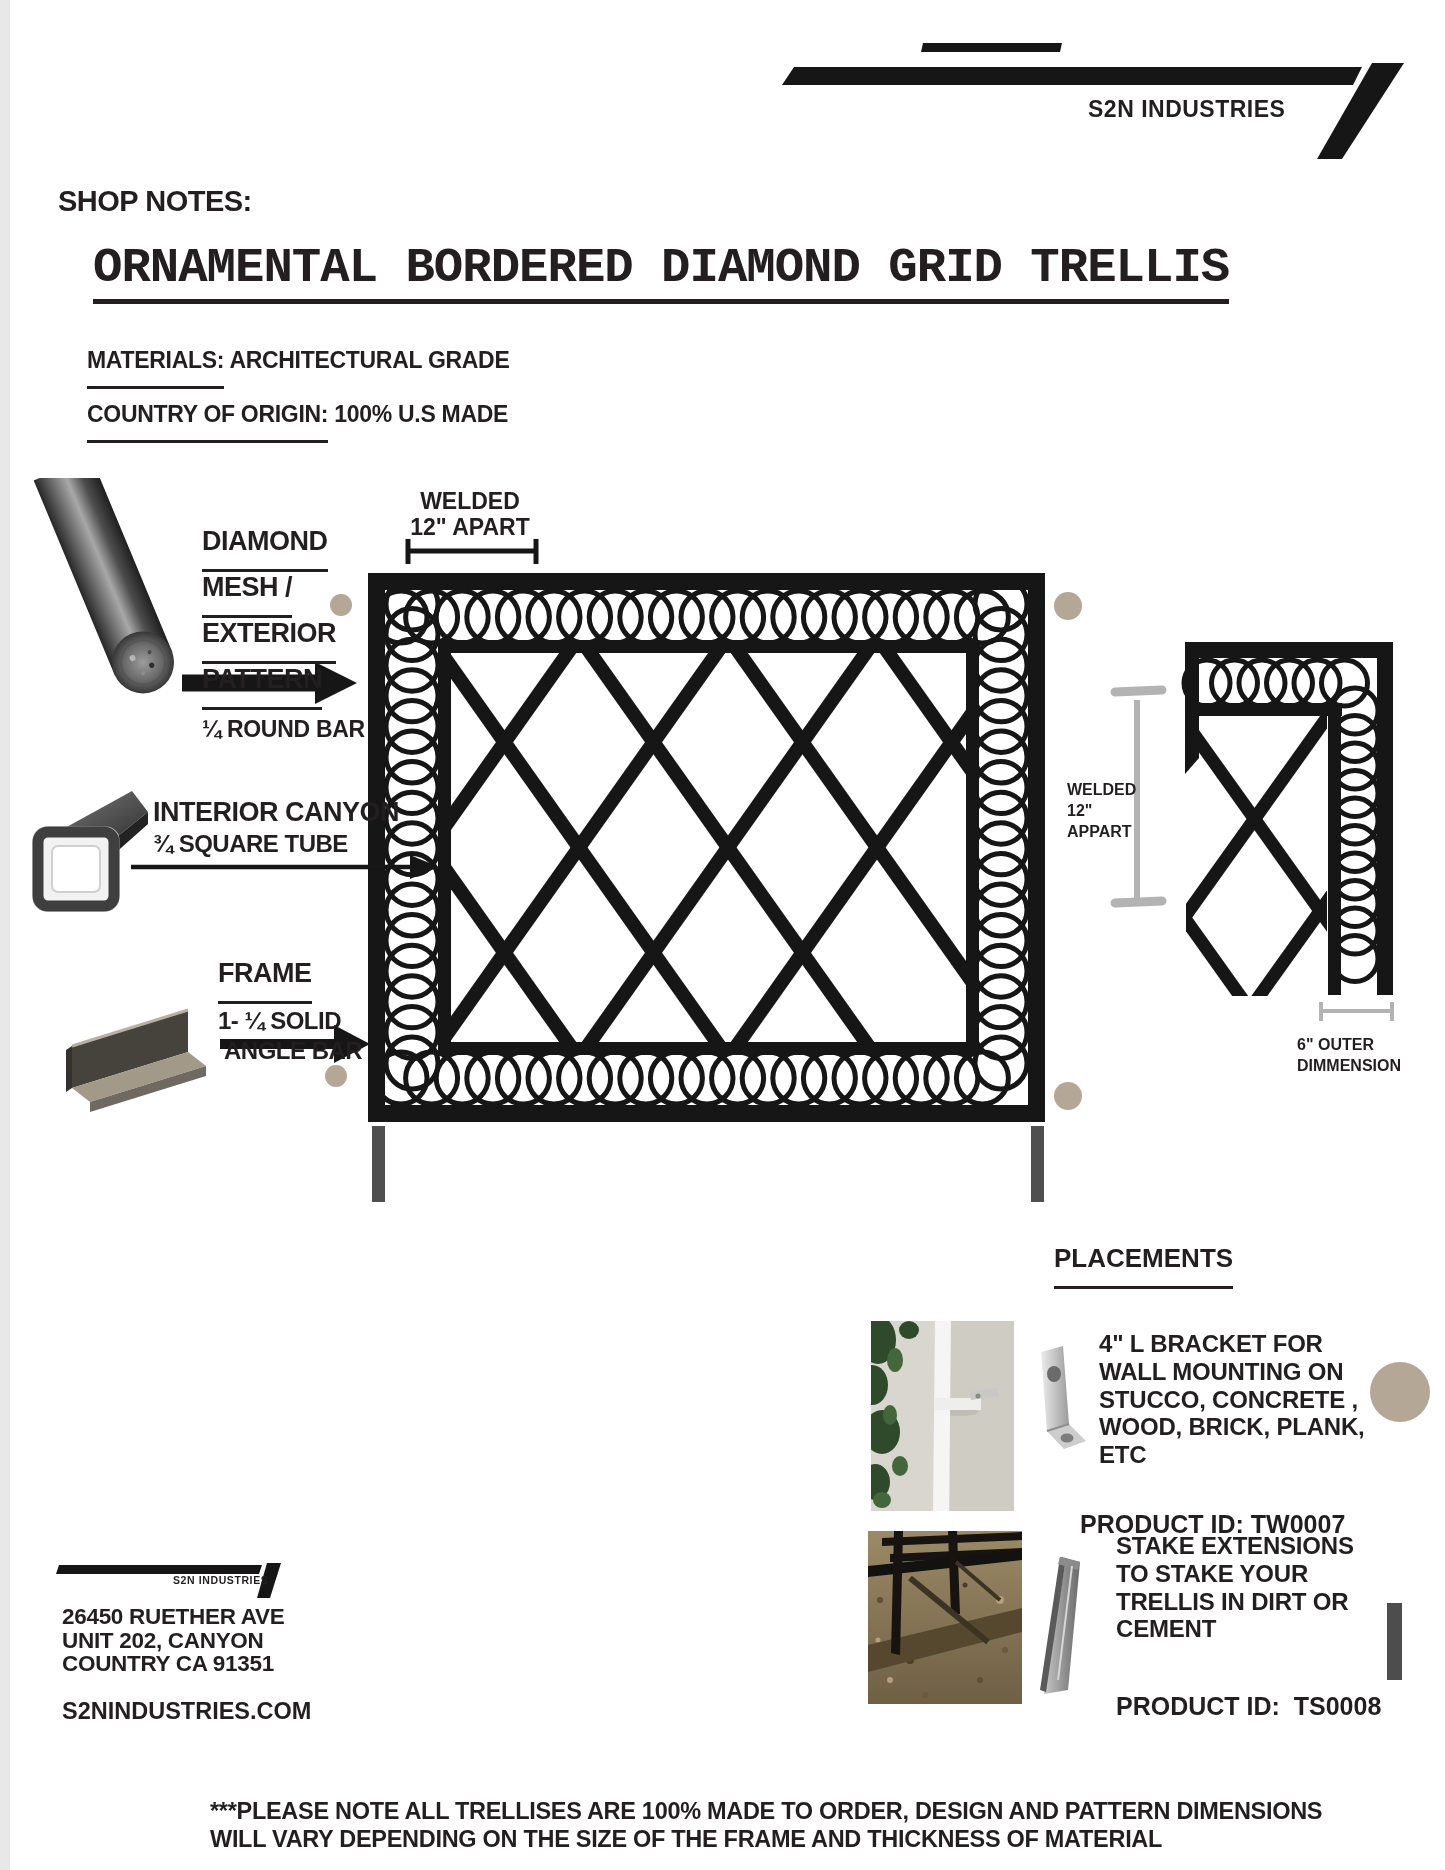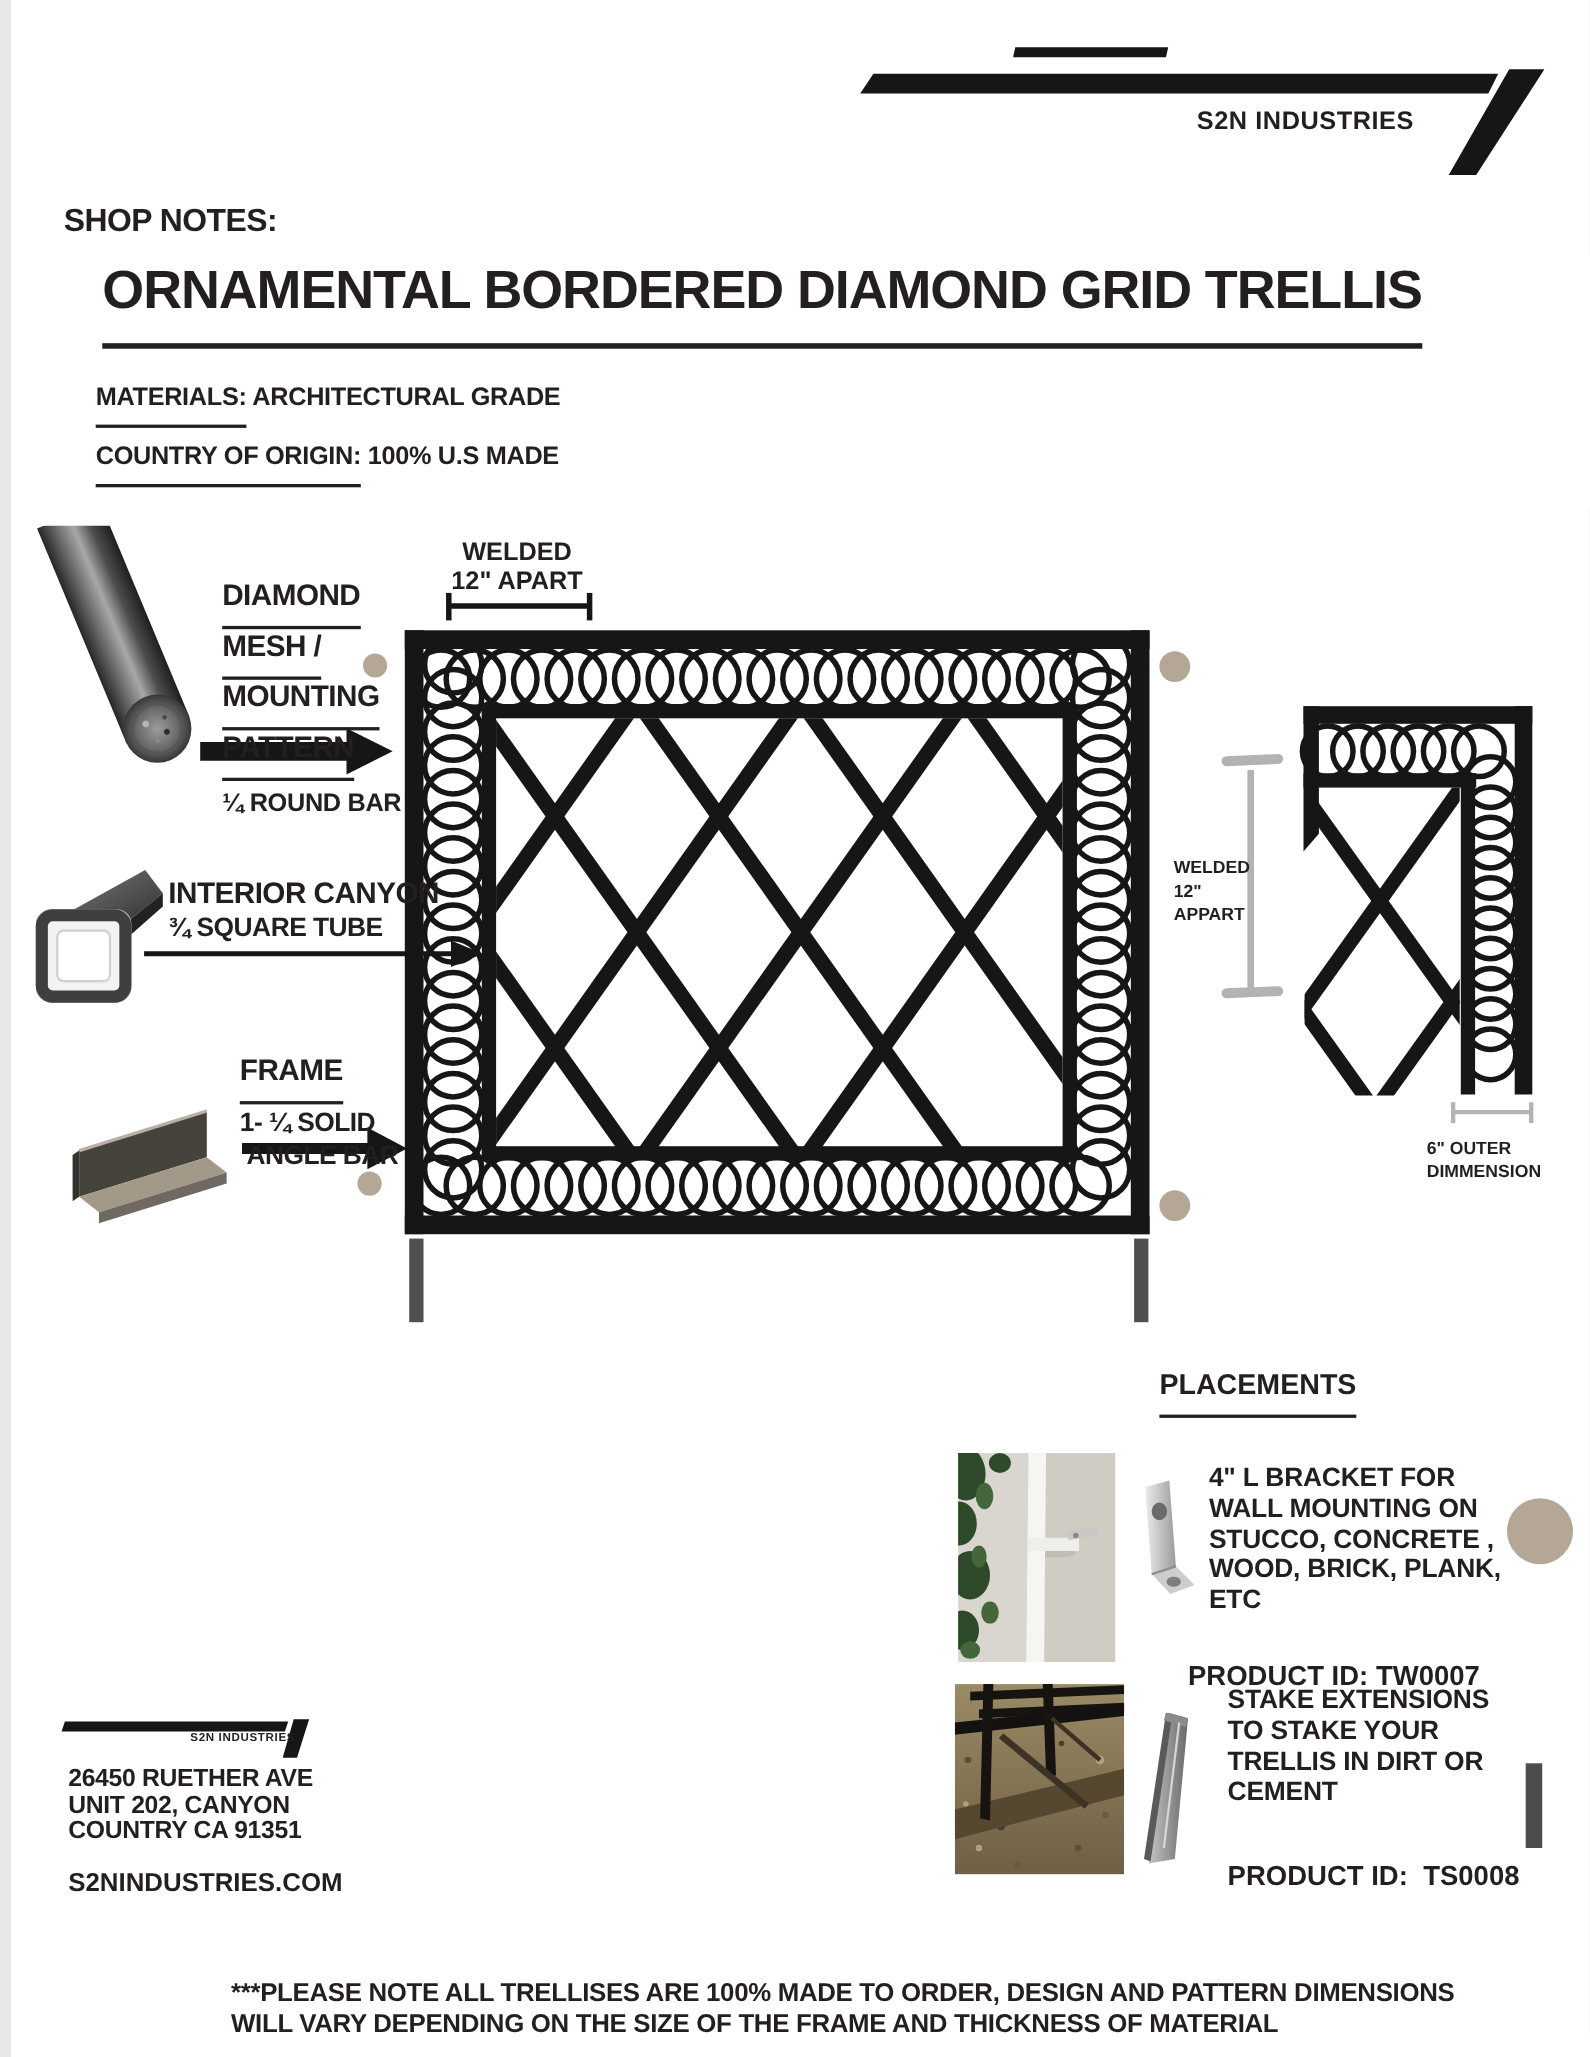--- a/index.html
+++ b/index.html
@@ -6,21 +6,21 @@
   .page{position:relative;width:1445px;height:1870px;background:#ffffff;overflow:hidden;
         font-family:"Liberation Sans","DejaVu Sans",sans-serif;color:#231f20;font-weight:700;margin-left:10px;}
   .abs{position:absolute;z-index:2;}
   #gfx{position:absolute;left:0;top:0;z-index:1;}
   .u{display:inline-block;border-bottom:3px solid #231f20;padding-bottom:12px;}
   .pre{white-space:pre;}
 
   .brand-header{left:1078px;top:96px;font-size:23px;letter-spacing:.5px;}
   .shop-notes{left:48px;top:185px;font-size:29px;letter-spacing:-.5px;}
   .page-title{left:83px;top:236px;font-size:49px;letter-spacing:-1px;}
-  .page-title .u{border-bottom-width:5px;padding-bottom:20px;}
+  .page-title .u{border-bottom-width:5px;padding-bottom:3px;font-family:Liberation Mono, monospace;}
   .spec-line{font-size:23px;letter-spacing:-.3px;}
   .materials{left:77px;top:347px;}
   .origin{left:77px;top:401px;}
 
   .callout-mesh{left:192px;top:526px;font-size:27px;line-height:31px;letter-spacing:-.5px;}
   .callout-mesh .sub{font-size:23px;margin-top:4px;letter-spacing:-.3px;}
   .callout-interior{left:143px;top:797px;font-size:27px;letter-spacing:-.5px;}
   .callout-interior .sub{font-size:24px;margin-top:2px;}
   .callout-frame{left:208px;top:958px;font-size:27px;letter-spacing:-.5px;}
   .callout-frame .sub{font-size:24px;margin-top:3px;}
@@ -359,21 +359,21 @@
     <span>ARCHITECTURAL GRADE</span>
   </div>
   <div class="abs spec-line origin">
     <span class="u">COUNTRY OF ORIGIN:</span>
     <span>100% U.S MADE</span>
   </div>
 
   <div class="abs callout-mesh">
     <div><span class="u">DIAMOND</span></div>
     <div><span class="u">MESH /</span></div>
-    <div><span class="u">MOUNTING</span></div>
+    <div><span class="u">EXTERIOR</span></div>
     <div><span class="u">PATTERN</span></div>
     <div class="sub">¼ ROUND BAR</div>
   </div>
 
   <div class="abs callout-interior">
     <div>INTERIOR CANYON</div>
     <div class="sub">¾ SQUARE TUBE</div>
   </div>
 
   <div class="abs callout-frame">

